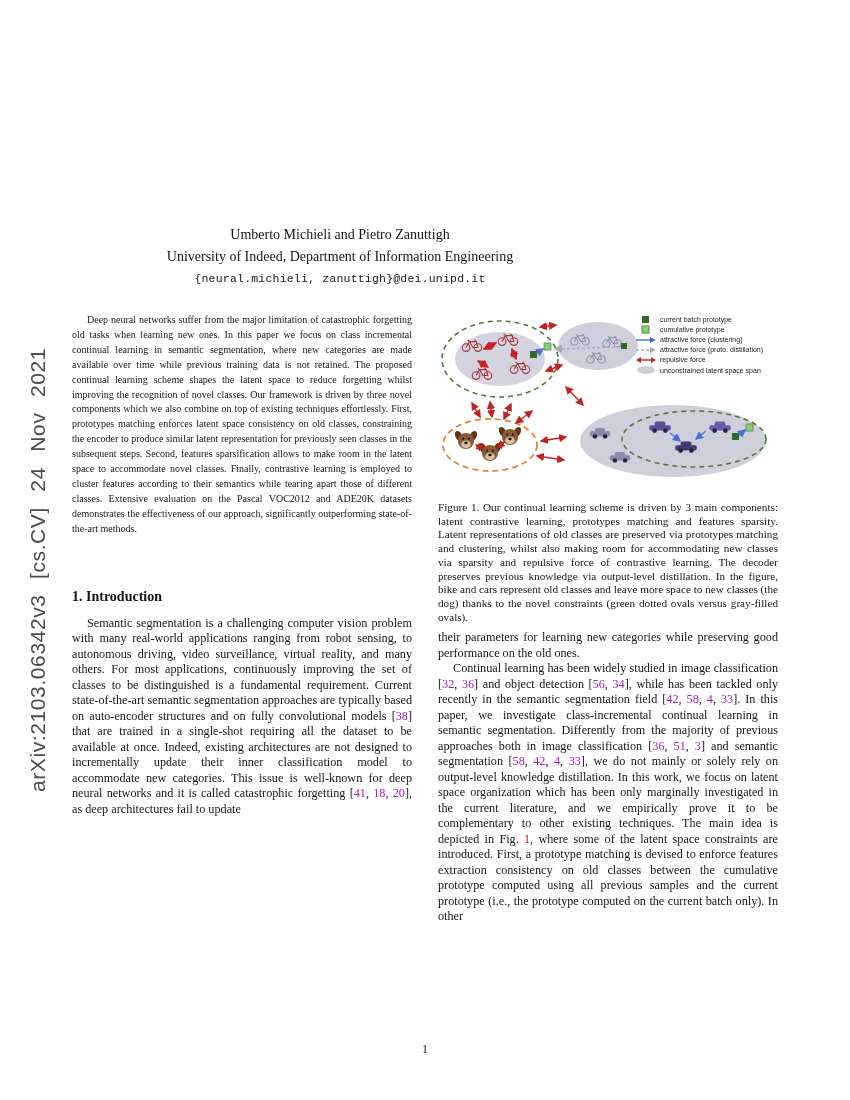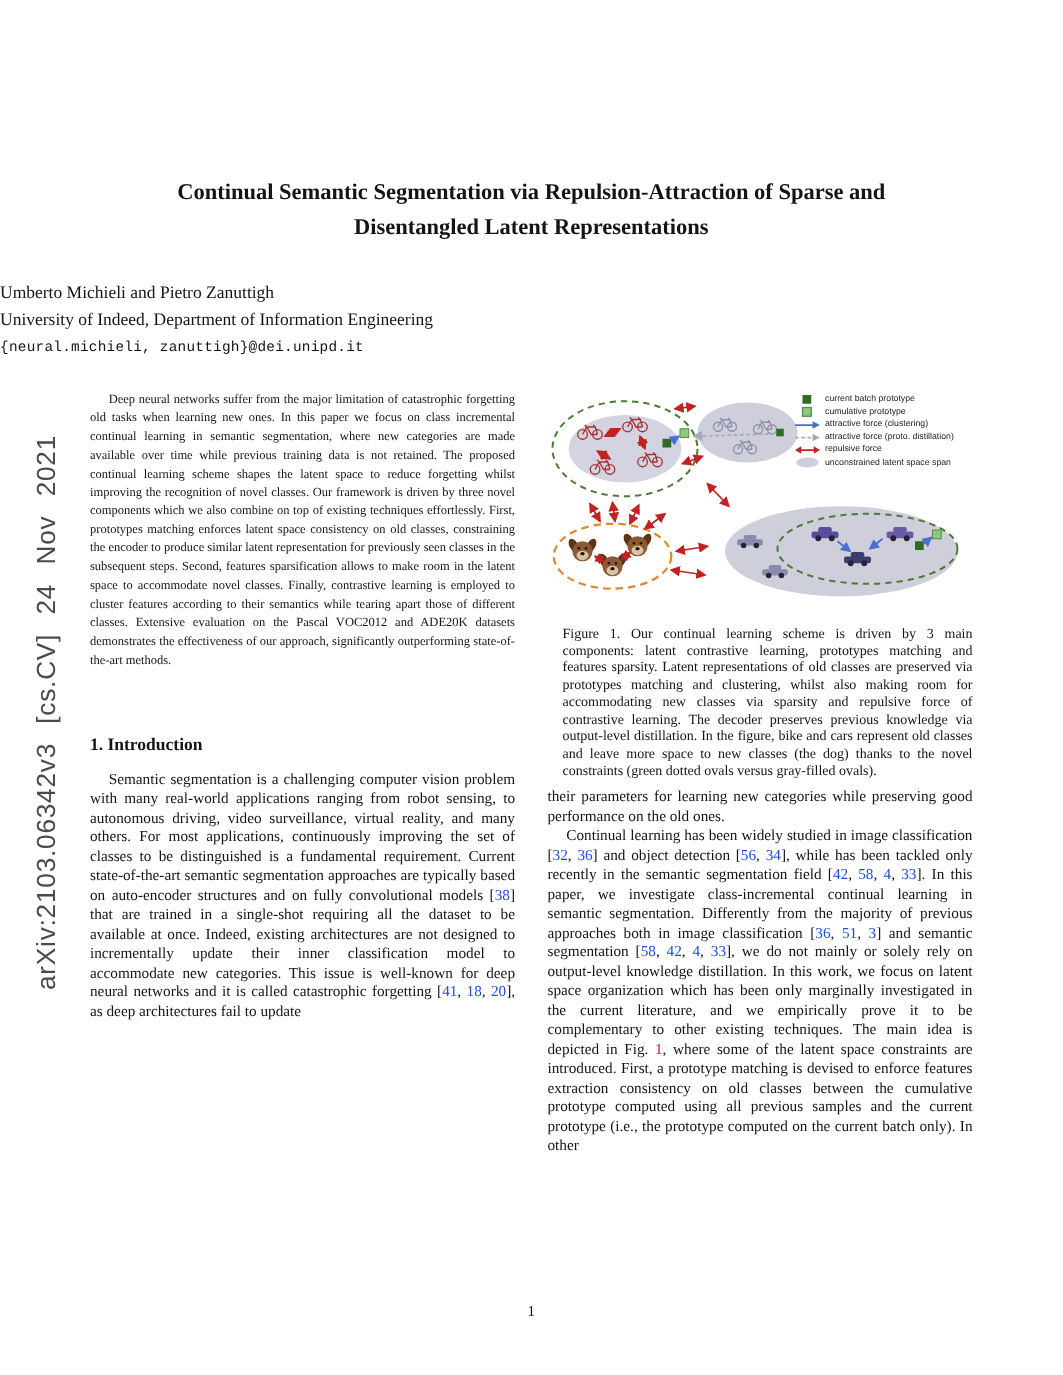--- a/index.html
+++ b/index.html
@@ -11,53 +11,52 @@
   .arxiv-stamp {
     position:absolute; left:26px; top:792px; transform-origin:0 0;
     transform:rotate(-90deg); white-space:nowrap;
     font-family:"Liberation Sans", sans-serif; font-size:21px; color:#4b4b4b;
     letter-spacing:0.6px; word-spacing:9px;
   }
   .title {
     position:absolute; top:140px; left:115px; width:620px; margin:0;
     text-align:center; font-size:18px; font-weight:700; line-height:1.55;
   }
-  .authors { position:absolute; top:224px; left:0; width:680px; font-size:14px; line-height:1.55; }
+  .authors { position:absolute; top:224px; left:0; width:680px; text-align:center; font-size:14px; line-height:1.55; }
   .authors .email { font-family:"Liberation Mono", monospace; font-size:11.5px; margin-top:3px; letter-spacing:0.2px; }
   .col { position:absolute; top:313px; width:340px; }
   .col-left { left:72px; }
   .col-right { left:438px; }
   .abs-head { text-align:center; font-weight:700; font-size:14.5px; margin:0 0 13px 0; }
   .abs-text { font-size:10px; line-height:14.9px; text-align:justify; text-indent:15px; margin:0; }
   .sec-head { font-weight:700; font-size:14px; margin:52px 0 11px 0; }
   .body-text { font-size:12.2px; line-height:15.5px; text-align:justify; margin:0; }
   .indent { text-indent:15px; }
-  .cite { color:#1d4ed8; }
+  .cite { color:#a21caf; }
   .figref { color:#bf2020; }
   .em { }
   .figure { position:relative; width:340px; height:176px; }
   .fig-svg { display:block; width:340px; height:176px; }
   .legend {
     position:absolute; left:197px; top:2px; width:143px;
     font-family:"Liberation Sans", sans-serif; font-size:7px; color:#1a1a1a;
   }
   .lrow { display:flex; align-items:center; gap:3px; margin-bottom:1px; line-height:9px; }
   .licon { width:22px; flex:0 0 22px; display:flex; justify-content:center; align-items:center; }
-  .caption { font-size:11.2px; line-height:13.7px; text-align:justify; margin:12px 0 0 12px;font-family:Liberation Serif, serif; }
+  .caption { font-size:11.2px; line-height:13.7px; text-align:justify; margin:12px 0 0 0;font-family:Liberation Serif, serif; }
   .rc-p1 { margin-top:6px; }
   .page-number { position:absolute; top:1042px; left:0; width:850px; text-align:center; font-size:12px; }
 </style>
 </head>
 <body>
 
 <div class="page">
 
   <div class="arxiv-stamp">arXiv:2103.06342v3 [cs.CV] 24 Nov 2021</div>
 
-  <h1 class="title">Continual Semantic Segmentation via Repulsion-Attraction of Sparse and Disentangled Latent Representations</h1>
 
   <div class="authors">
     <div>Umberto Michieli and Pietro Zanuttigh</div>
     <div>University of Indeed, Department of Information Engineering</div>
     <div class="email">{neural.michieli, zanuttigh}@dei.unipd.it</div>
   </div>
 
   <div class="col col-left">
     <p class="abs-text">Deep neural networks suffer from the major limitation of catastrophic forgetting old tasks when learning new ones. In this paper we focus on class incremental continual learning in semantic segmentation, where new categories are made available over time while previous training data is not retained. The proposed continual learning scheme shapes the latent space to reduce forgetting whilst improving the recognition of novel classes. Our framework is driven by three novel components which we also combine on top of existing techniques effortlessly. First, prototypes matching enforces latent space consistency on old classes, constraining the encoder to produce similar latent representation for previously seen classes in the subsequent steps. Second, features sparsification allows to make room in the latent space to accommodate novel classes. Finally, contrastive learning is employed to cluster features according to their semantics while tearing apart those of different classes. Extensive evaluation on the Pascal VOC2012 and ADE20K datasets demonstrates the effectiveness of our approach, significantly outperforming state-of-the-art methods.</p>
     <div class="sec-head">1. Introduction</div>

